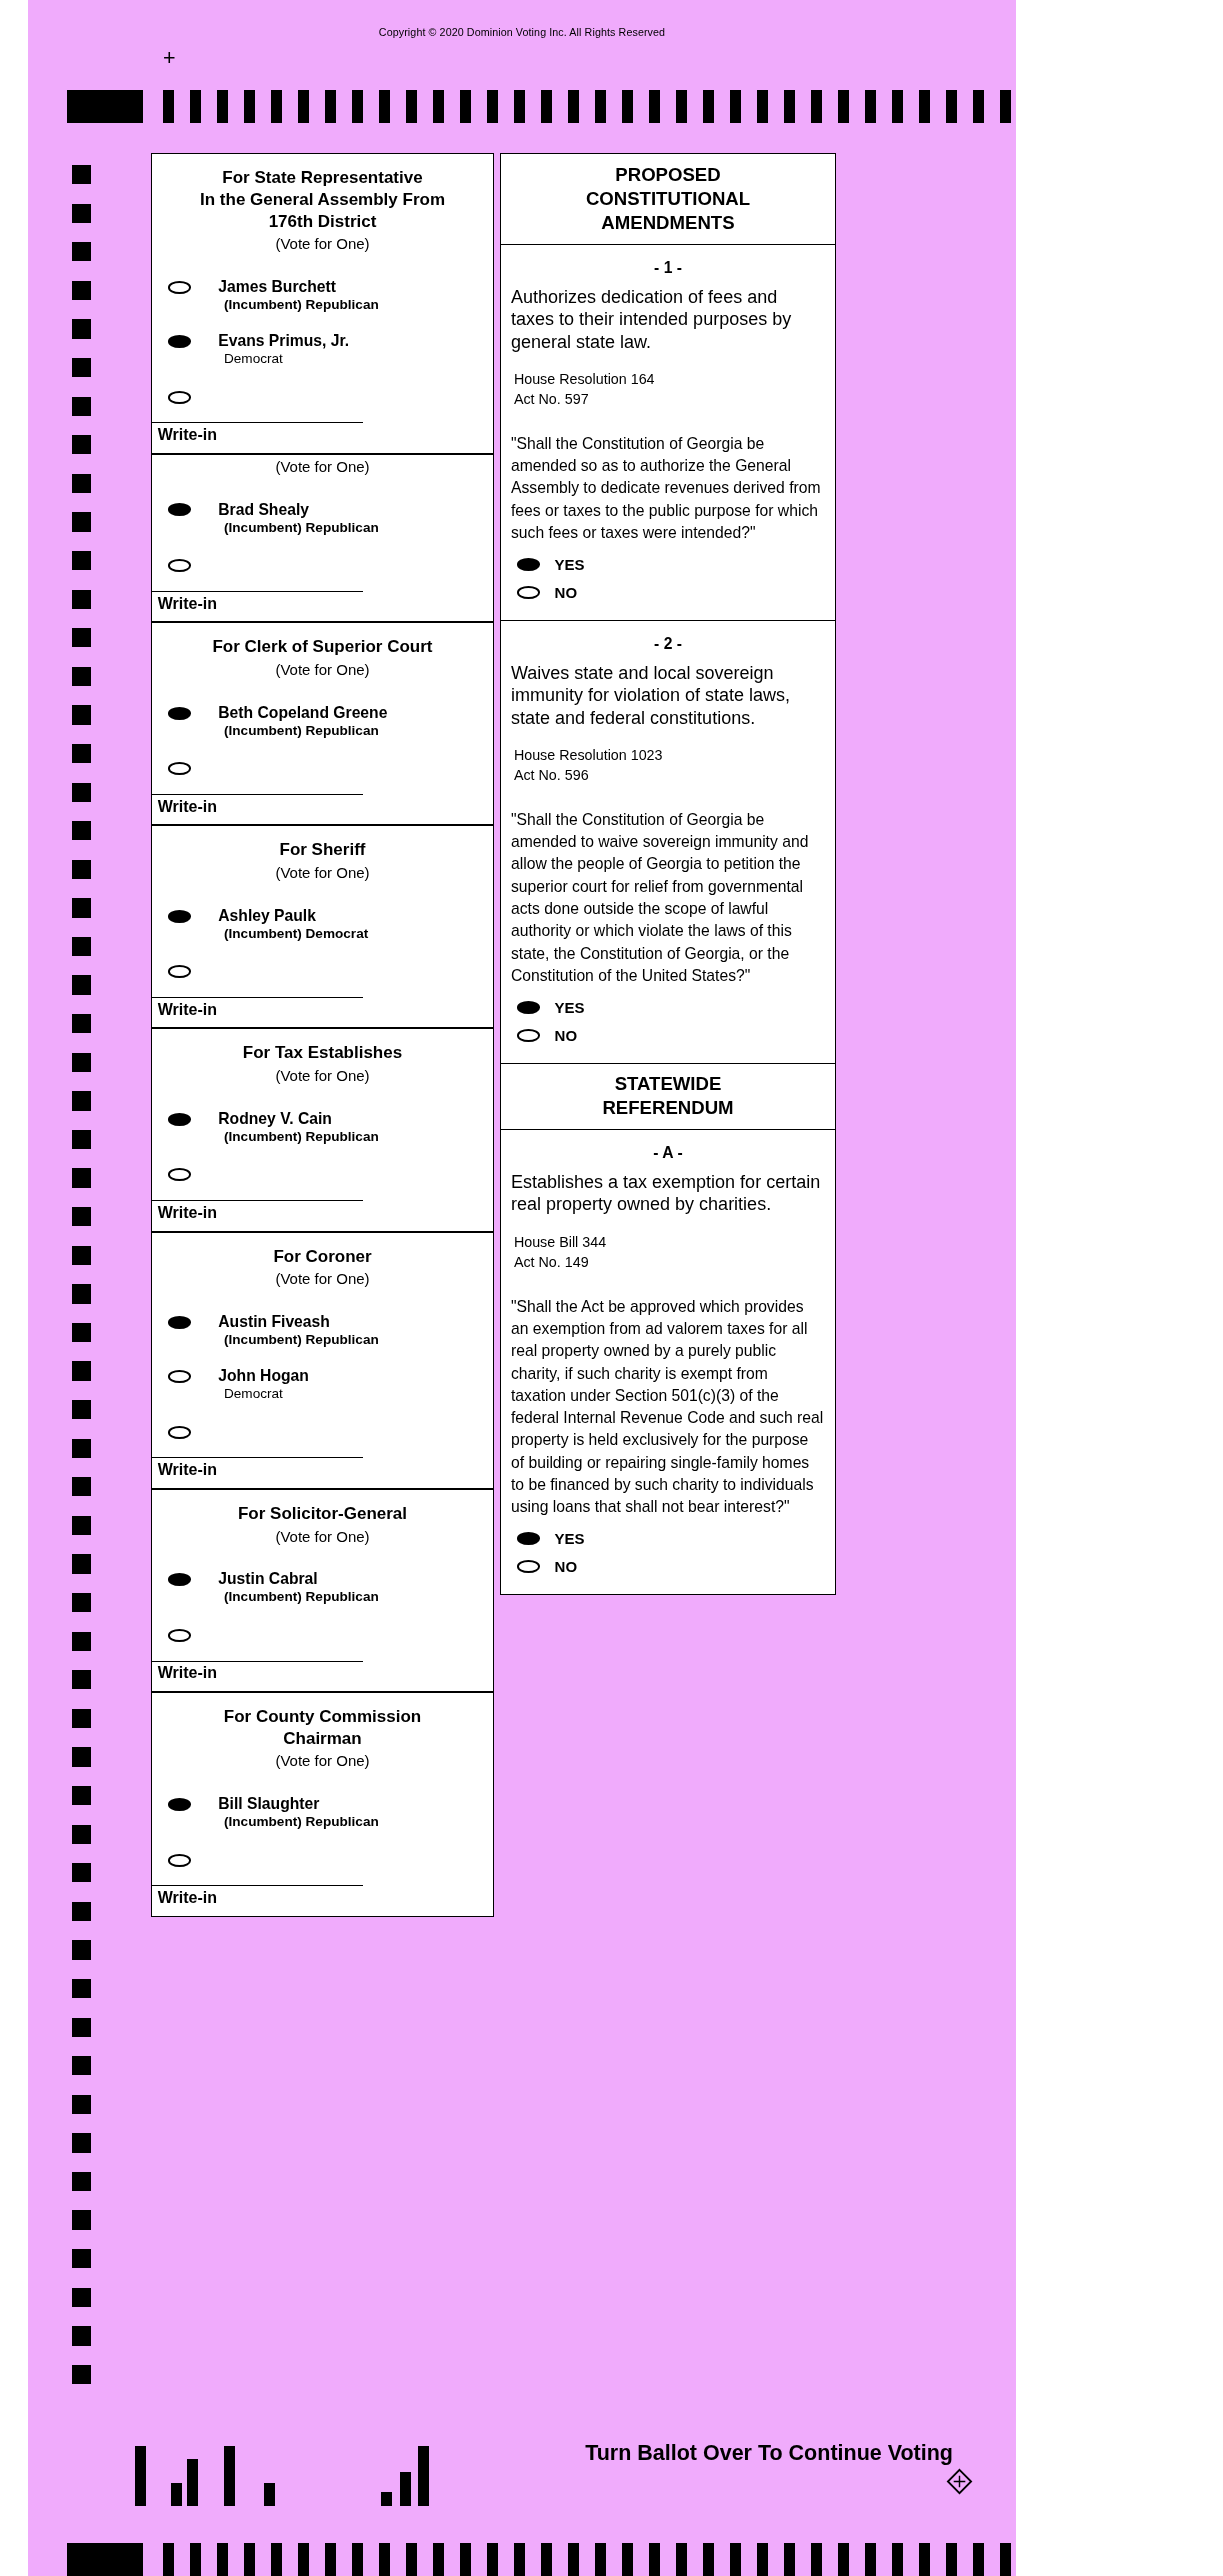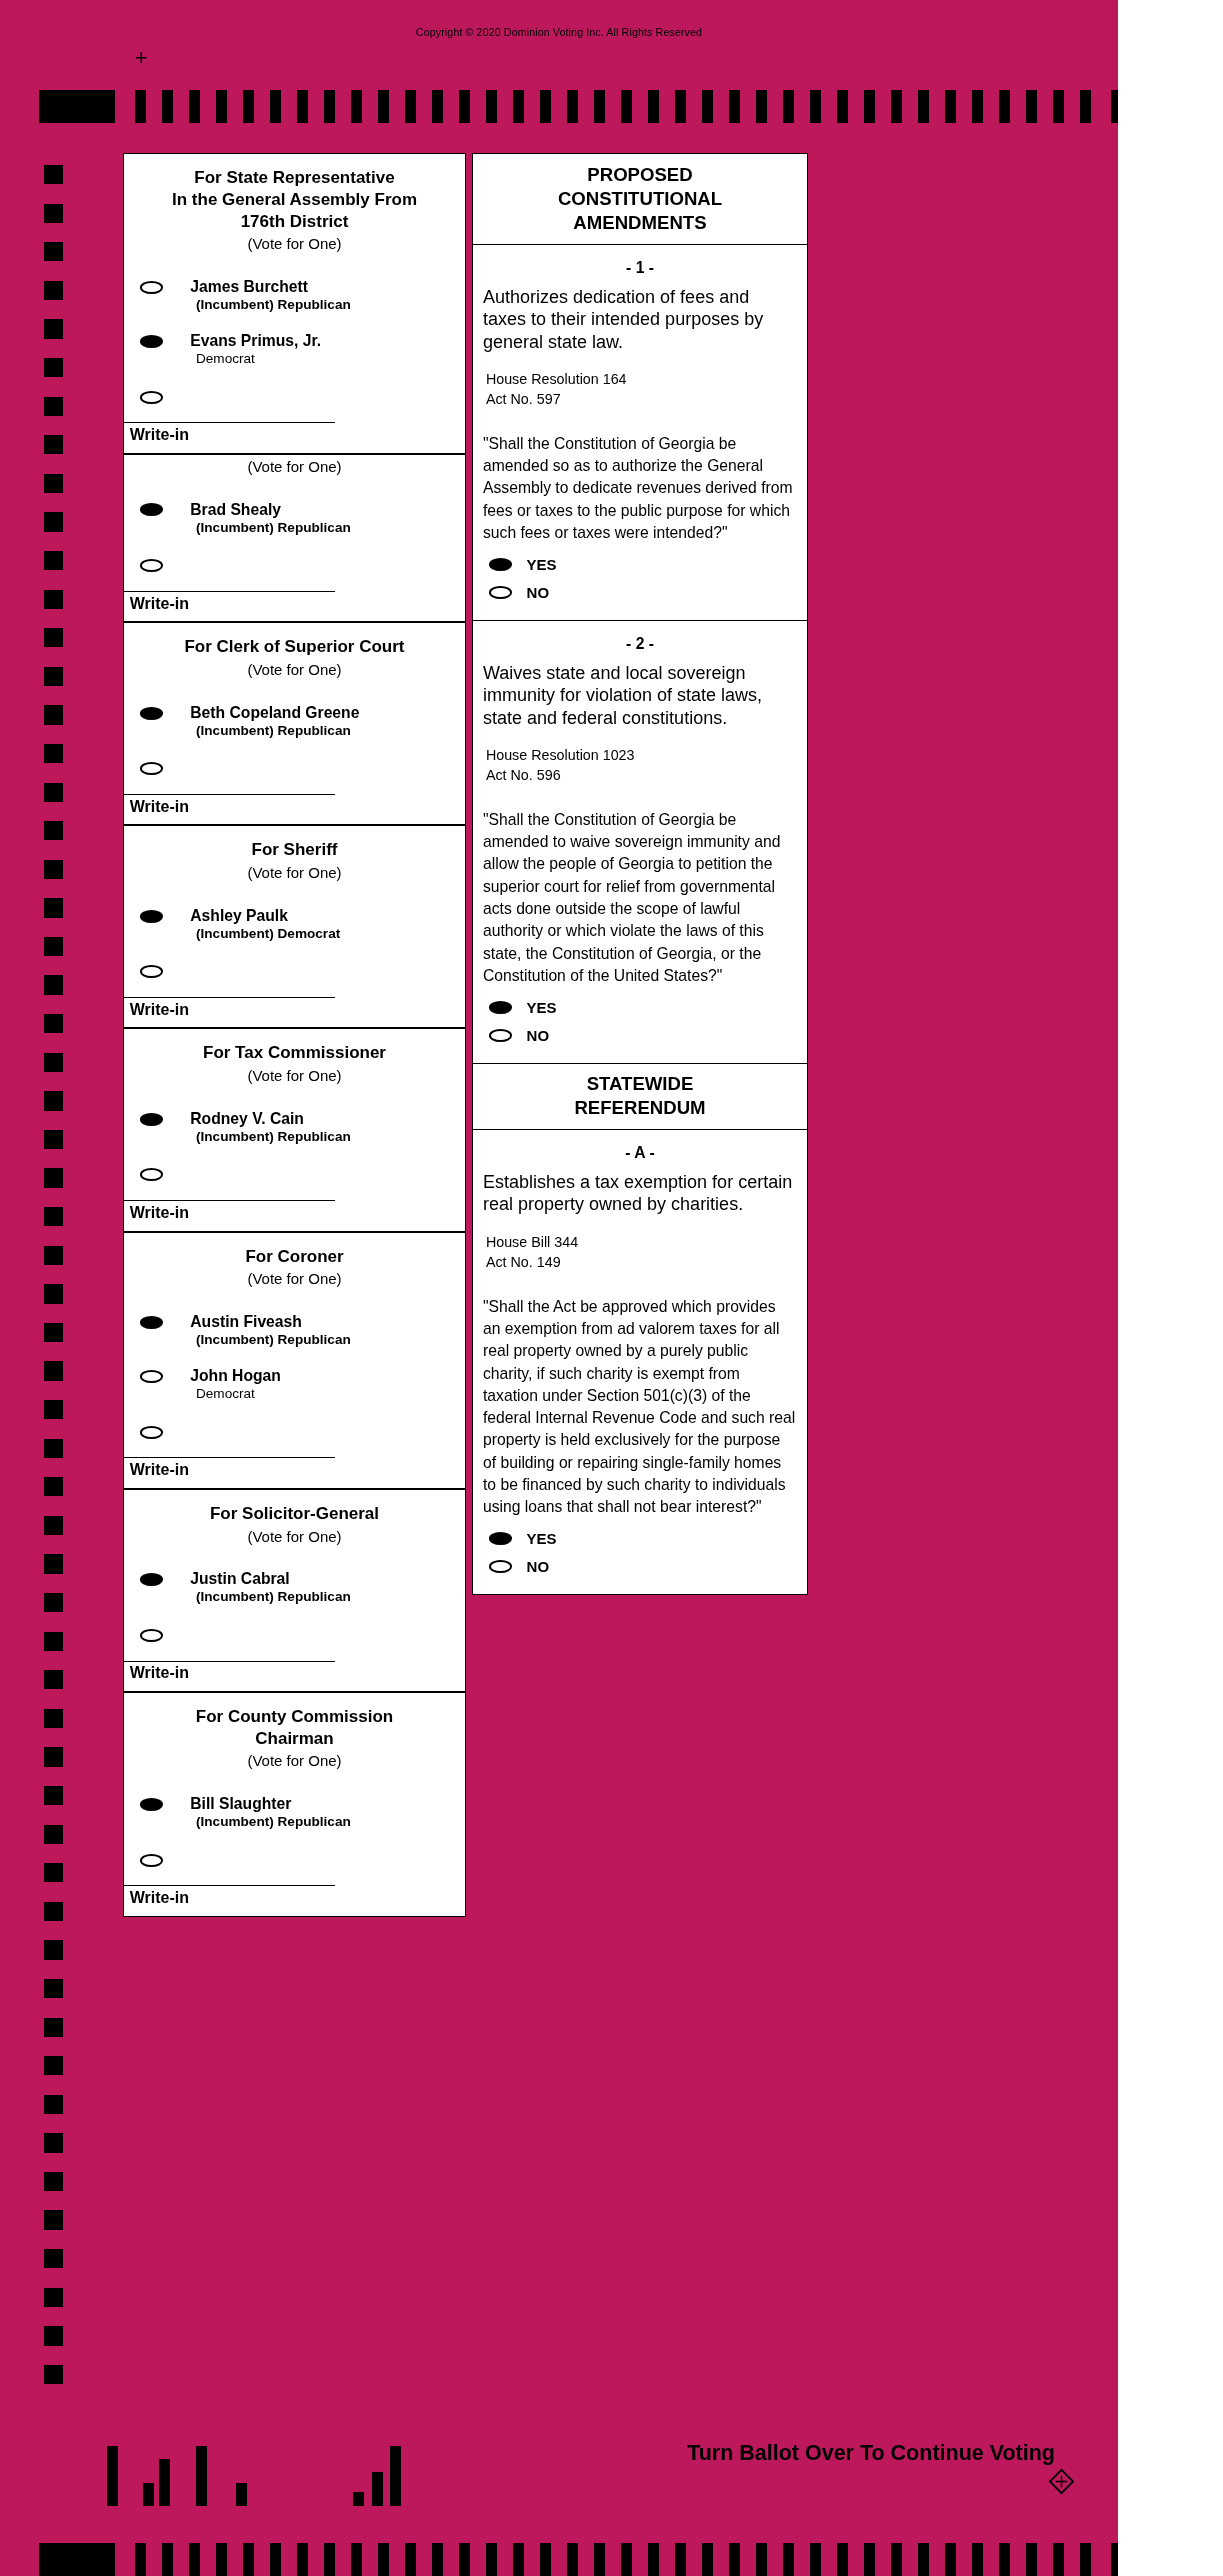--- a/index.html
+++ b/index.html
@@ -1,18 +1,18 @@
 <!DOCTYPE html>
 <html style="font-size:11.4px"><head>
 <meta charset="utf-8">
 <style>
   * { margin:0; padding:0; box-sizing:border-box; }
   html,body { background:#fff; }
   body { font-family:"Liberation Sans", sans-serif; color:#000; }
-  .page { position:relative; width:1118px; height:2576px; background:#be185d; overflow:hidden; }
+  .page { position:relative; width:988px; height:2576px; background:#f0abfc; overflow:hidden;margin-left:28px; }
 
   
   .copyright { position:absolute; top:26px; left:0; width:100%; text-align:center; font-size:10.7px; letter-spacing:0.1px; }
   .plus-mark { position:absolute; top:46px; left:135px; font-size:21.5px; font-weight:400; }
 
   
   .band { position:absolute; left:39px; width:1148px; height:33px; display:flex; align-items:stretch; }
   #top-band { top:90px; }
   #bottom-band { top:2543px; }
   .big-mark { width:76px; background:#000; flex:0 0 auto; }
@@ -301,21 +301,21 @@
             <div class="cand-detail bold">(Incumbent) Democrat</div>
           </div>
         </div>
         <div class="cand-row wi-row">
           <span class="bubble"></span>
         </div>
         <div class="write-line"></div>
         <div class="wi-label">Write-in</div>
       </div>
       <div class="contest">
-        <div class="c-title" style="white-space: pre-line;">For Tax Commissioner</div>
+        <div class="c-title" style="white-space: pre-line;">For Tax Establishes</div>
         <div class="c-vote">(Vote for One)</div>
         <div class="cand-row">
           <span class="bubble filled"></span>
           <div class="cand-txt">
             <div class="cand-name">Rodney V. Cain</div>
             <div class="cand-detail bold">(Incumbent) Republican</div>
           </div>
         </div>
         <div class="cand-row wi-row">
           <span class="bubble"></span>

